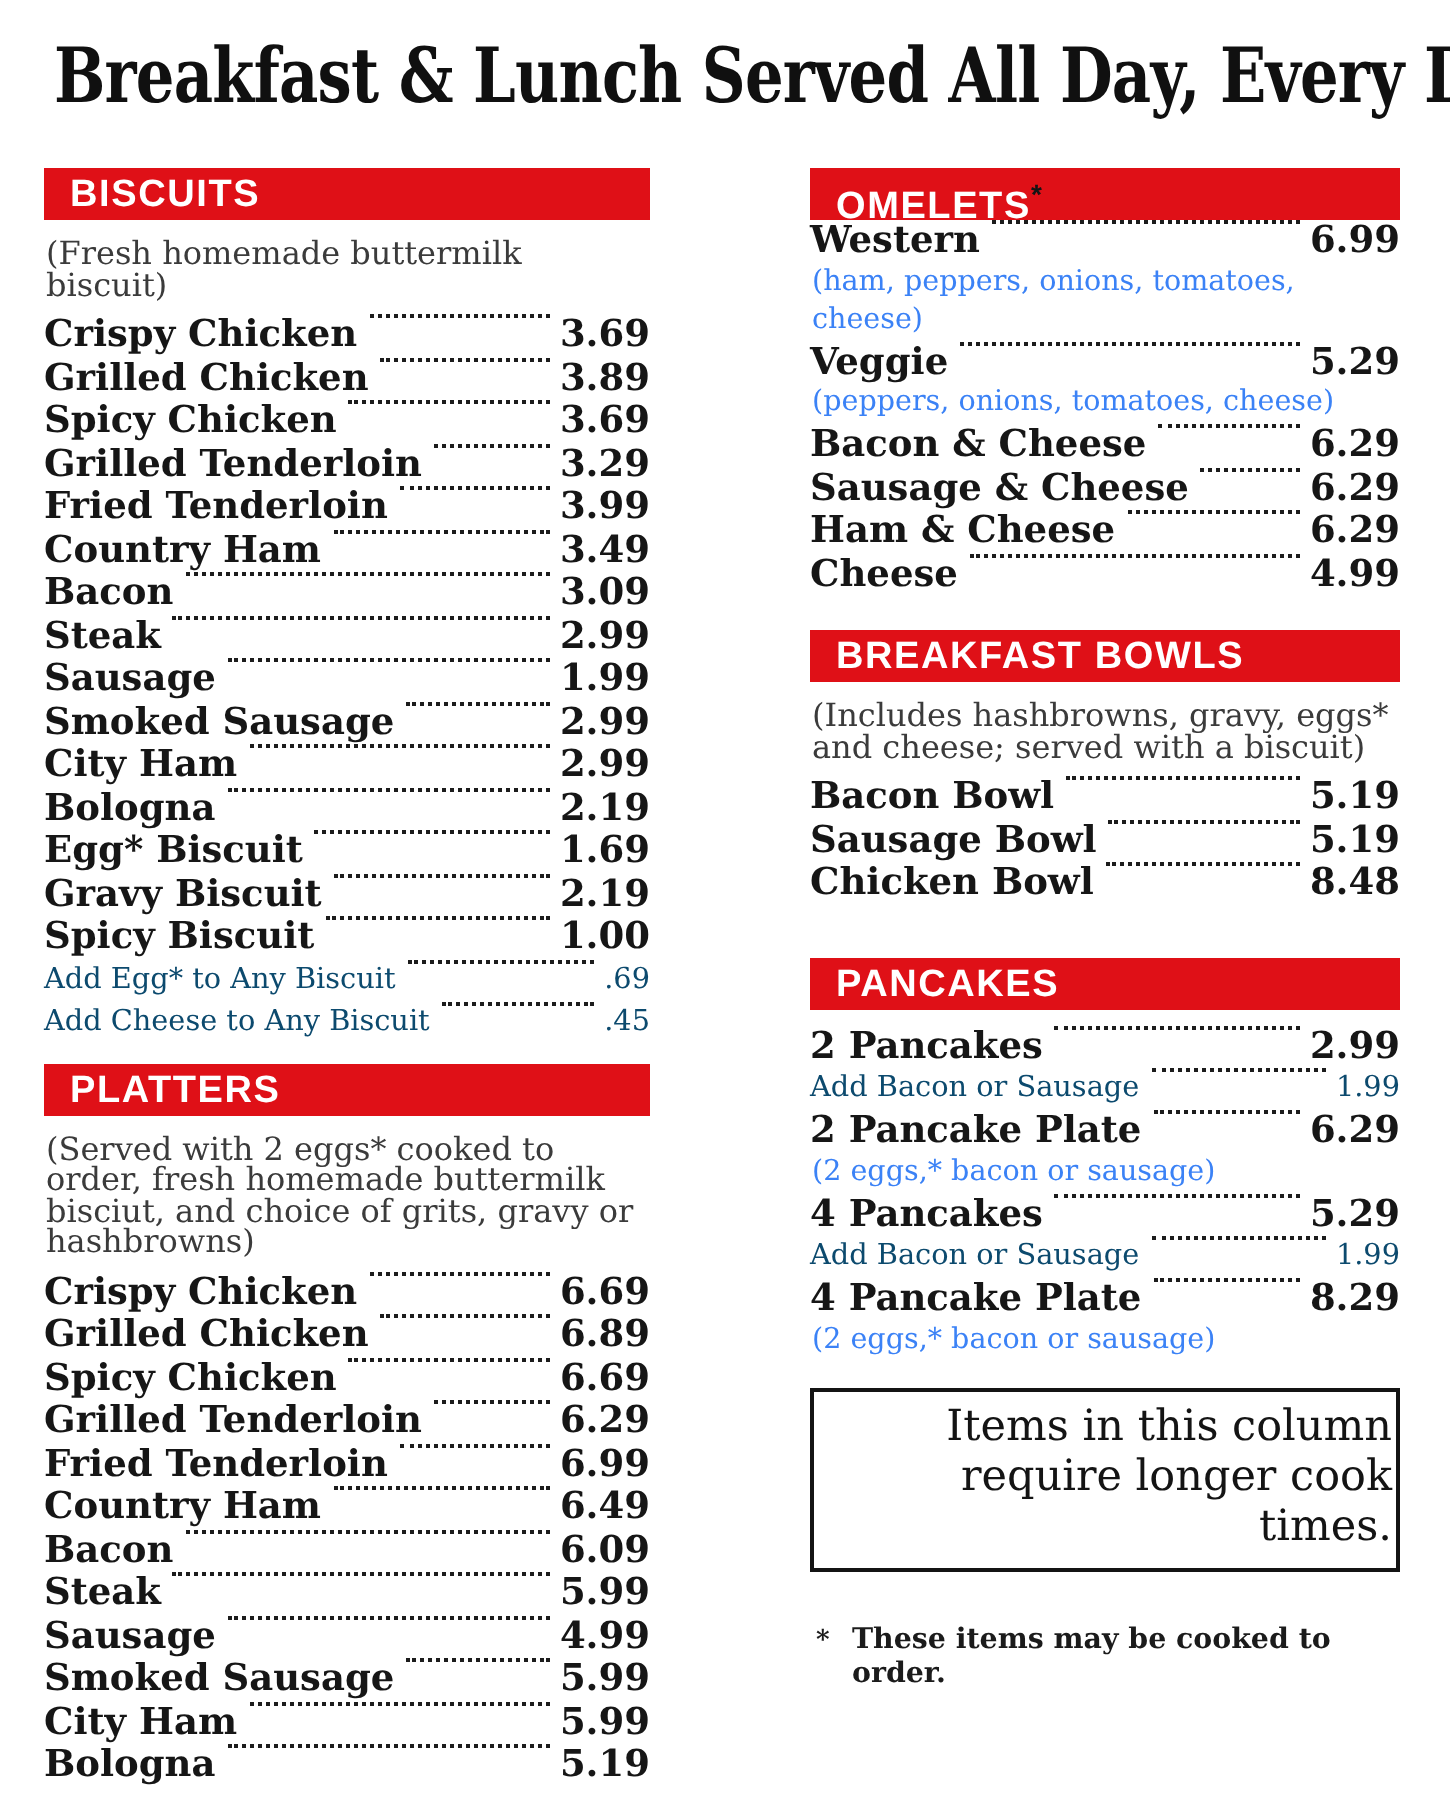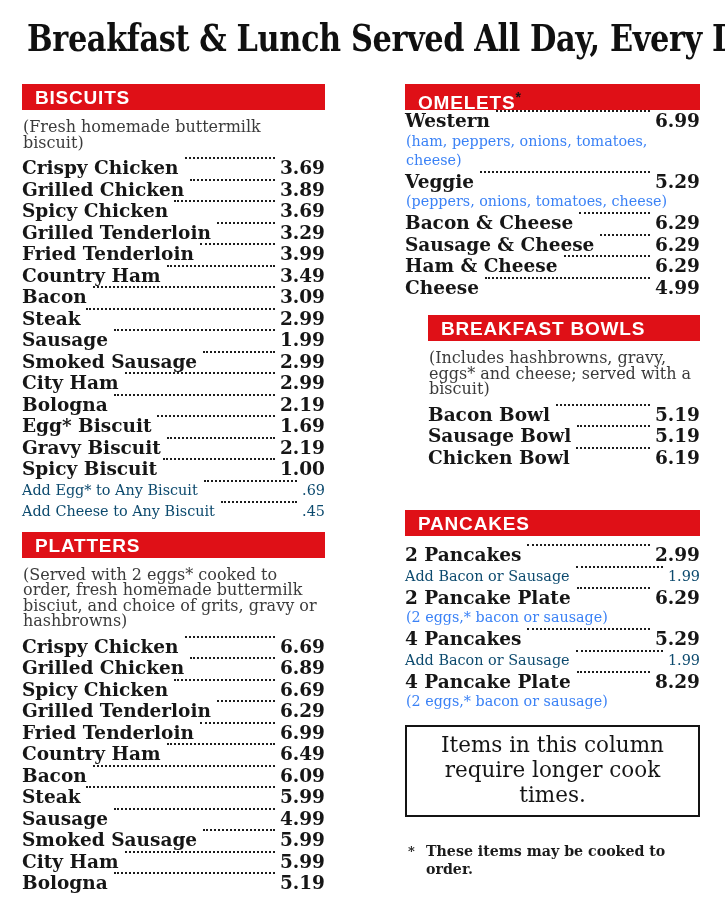--- a/index.html
+++ b/index.html
@@ -37,25 +37,25 @@
   .row .dots { flex:1 1 auto; height:0; border-bottom:2.5px dotted #1c1c1c; margin:0 5px 5px 6px; }
   .row .pr { white-space:nowrap; }
 
   .row.big { font-size:18.5px; font-weight:bold; line-height:21.5px; color:#161616; }
   .row.small { font-size:14.4px; font-weight:normal; line-height:21px; color:#0c4a6e; }
   .row.small .dots { border-bottom-width:2px; margin-bottom:4.5px; }
 
   .sub { font-size:14.3px; line-height:19px; color:#3b82f6; margin:0 0 1px 1px; }
 
   .sec-platters { margin-top:10px; }
-  .sec-bowls    { margin-top:17px;margin-left:23px; }
-  .sec-pancakes { margin-top:42px; }
+  .sec-bowls    { margin-top:17px; }
+  .sec-pancakes { margin-top:26px; }
 
   .cook-box {
-    margin-top:14px; border:2.5px solid #141414; text-align:center;
+    margin-top:14px; border:2.5px solid #141414; text-align:right;
     padding:5px 2px 8px; font-size:21.5px; line-height:25px; color:#141414;
   }
   .disclaimer {
     margin-top:26px; position:relative; padding-left:21px;
     font-weight:bold; font-size:14.2px; line-height:17.5px; color:#1b1b1b;
   }
   .disclaimer .dmark { position:absolute; left:3px; top:0; font-size:13px; }
 </style>
 </head>
 <body>
@@ -281,21 +281,21 @@
               <span class="pr">5.19</span>
             </div>
             <div class="row big">
               <span class="nm">Sausage Bowl</span>
               <span class="dots"></span>
               <span class="pr">5.19</span>
             </div>
             <div class="row big">
               <span class="nm">Chicken Bowl</span>
               <span class="dots"></span>
-              <span class="pr">6.19</span>
+              <span class="pr">8.48</span>
             </div>
           </div>
       </div>
 
       <div class="section sec-pancakes">
         <div class="banner"><span>PANCAKES</span></div>
         <div class="sp-note-gap"></div>
         <div>
             <div class="row big">
               <span class="nm">2 Pancakes</span>

